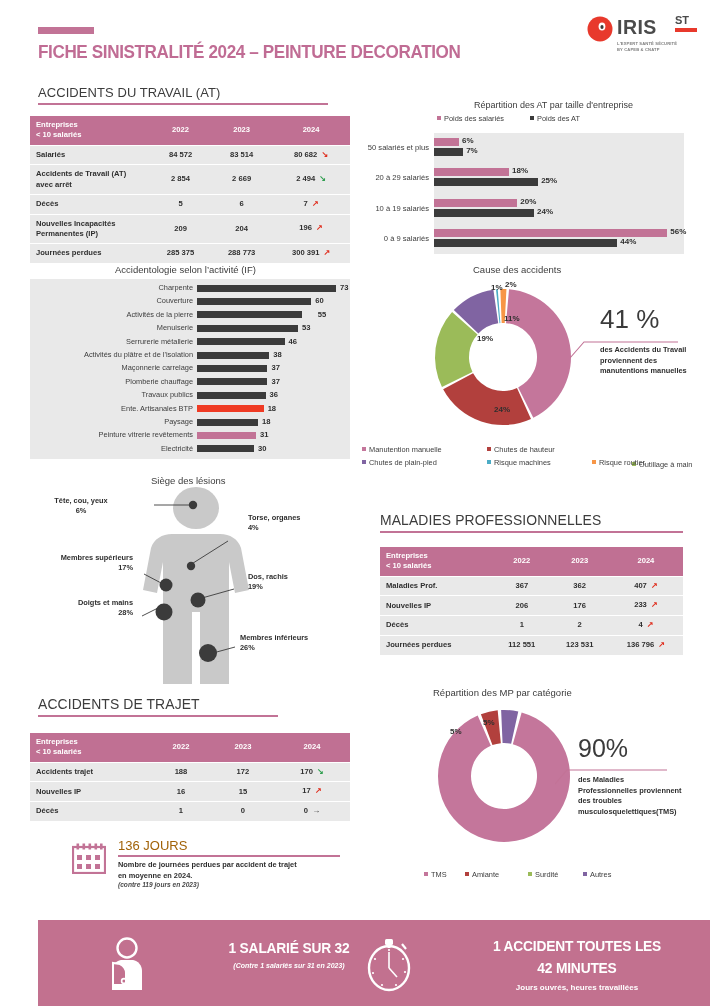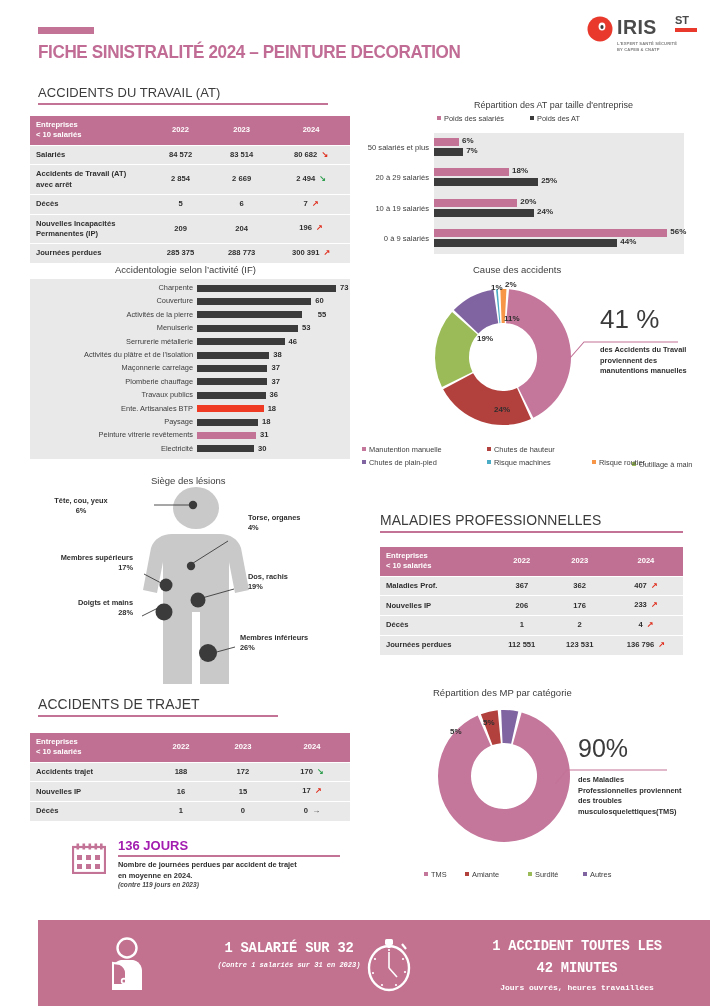--- a/index.html
+++ b/index.html
@@ -62,27 +62,27 @@
   .bl { position:absolute; font-size:7.4px; color:#2f2f2f; font-weight:700; line-height:1.35; }
   .bl.r { text-align:right; }
 
   
   .bignum { position:absolute; font-size:26px; color:#3b3b3b; font-weight:400; white-space:nowrap; }
   .calloutline { position:absolute; }
   .callouttxt { position:absolute; font-size:7.4px; font-weight:700; color:#2f2f2f; line-height:1.45; }
 
   
   .cal-icon { position:absolute; width:34px; height:31px; }
-  .kjours { position:absolute; font-size:13px; font-weight:700; color:#a21caf; white-space:nowrap; }
+  .kjours { position:absolute; font-size:13px; font-weight:400; color:#a16207; white-space:nowrap; }
   .kjours-rule { position:absolute; height:1.5px; background:#c27396; }
   .kdesc { position:absolute; font-size:7.4px; font-weight:700; color:#2f2f2f; line-height:1.5; }
   .kdesc2 { position:absolute; font-size:6.6px; font-style:italic; font-weight:700; color:#4a4a4a; }
 
   
-  .footer { position:absolute; left:38px; top:920px; width:672px; height:86px; background:#c2718f;font-family:Liberation Mono, monospace; }
+  .footer { position:absolute; left:38px; top:920px; width:672px; height:86px; background:#c2718f; }
   .f-stat { position:absolute; color:#ffffff; text-align:center; }
   .f-big { font-size:14.5px; font-weight:700; letter-spacing:-0.2px; line-height:1.5;
            transform:scaleX(0.95); }
   .f-mid { font-size:10.5px; font-weight:400; line-height:1.6; }
   .f-sm { font-size:7px; font-style:italic; font-weight:700; line-height:1.6; }
   .f-icon { position:absolute; }
 </style>
 </head>
 <body>
 

